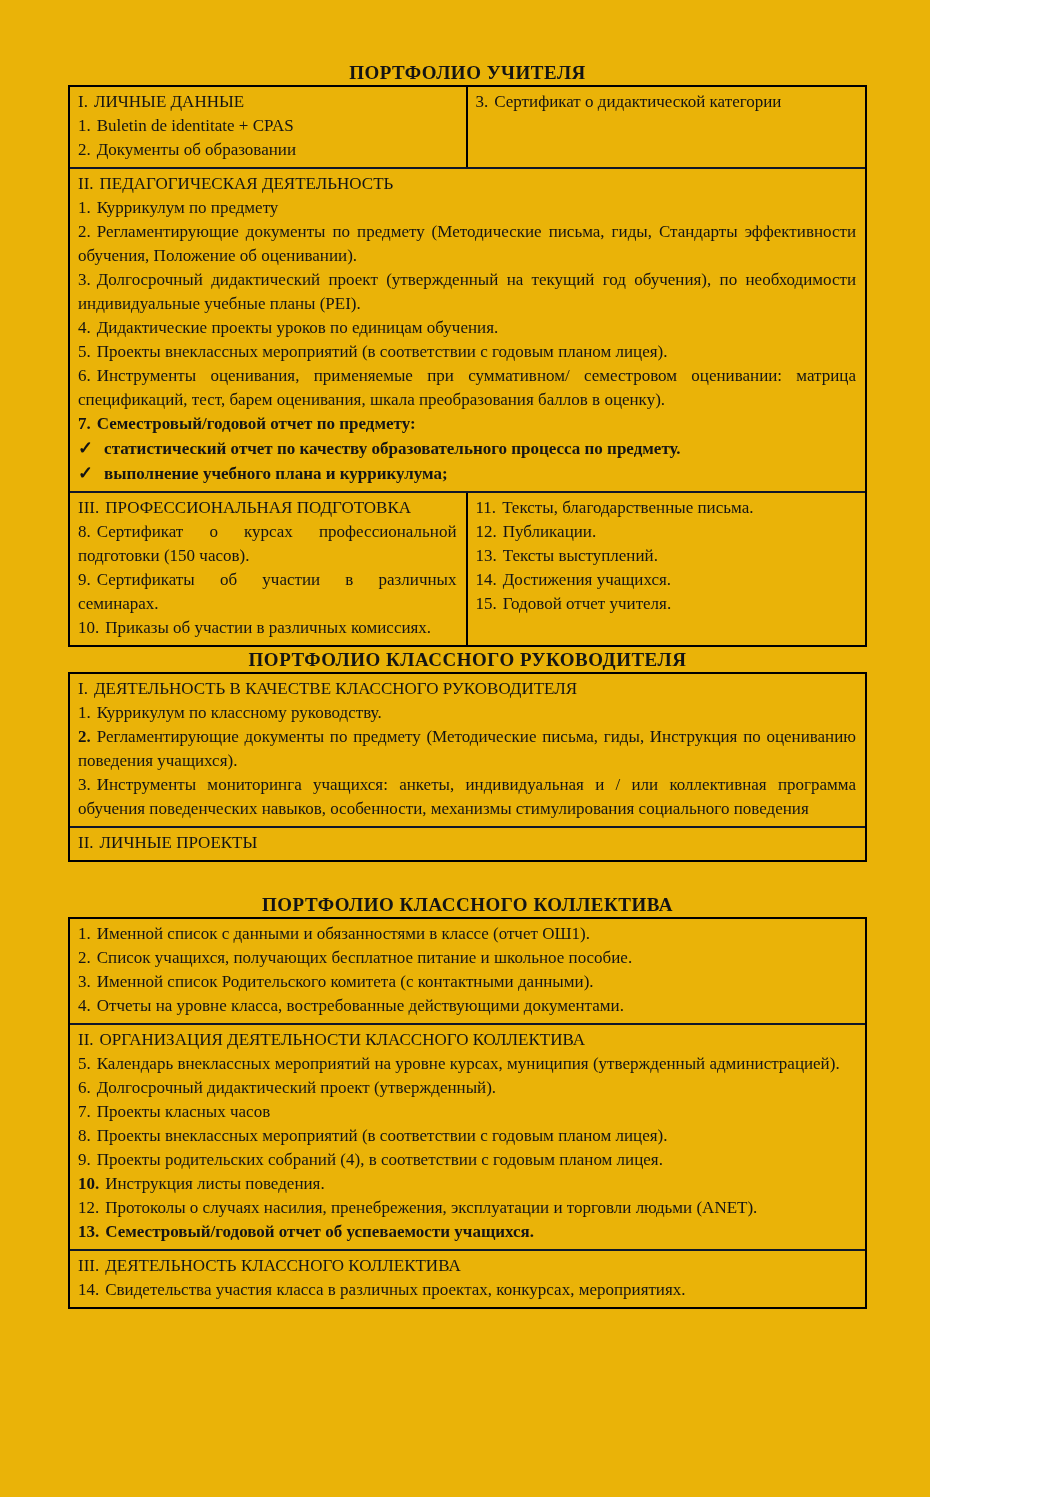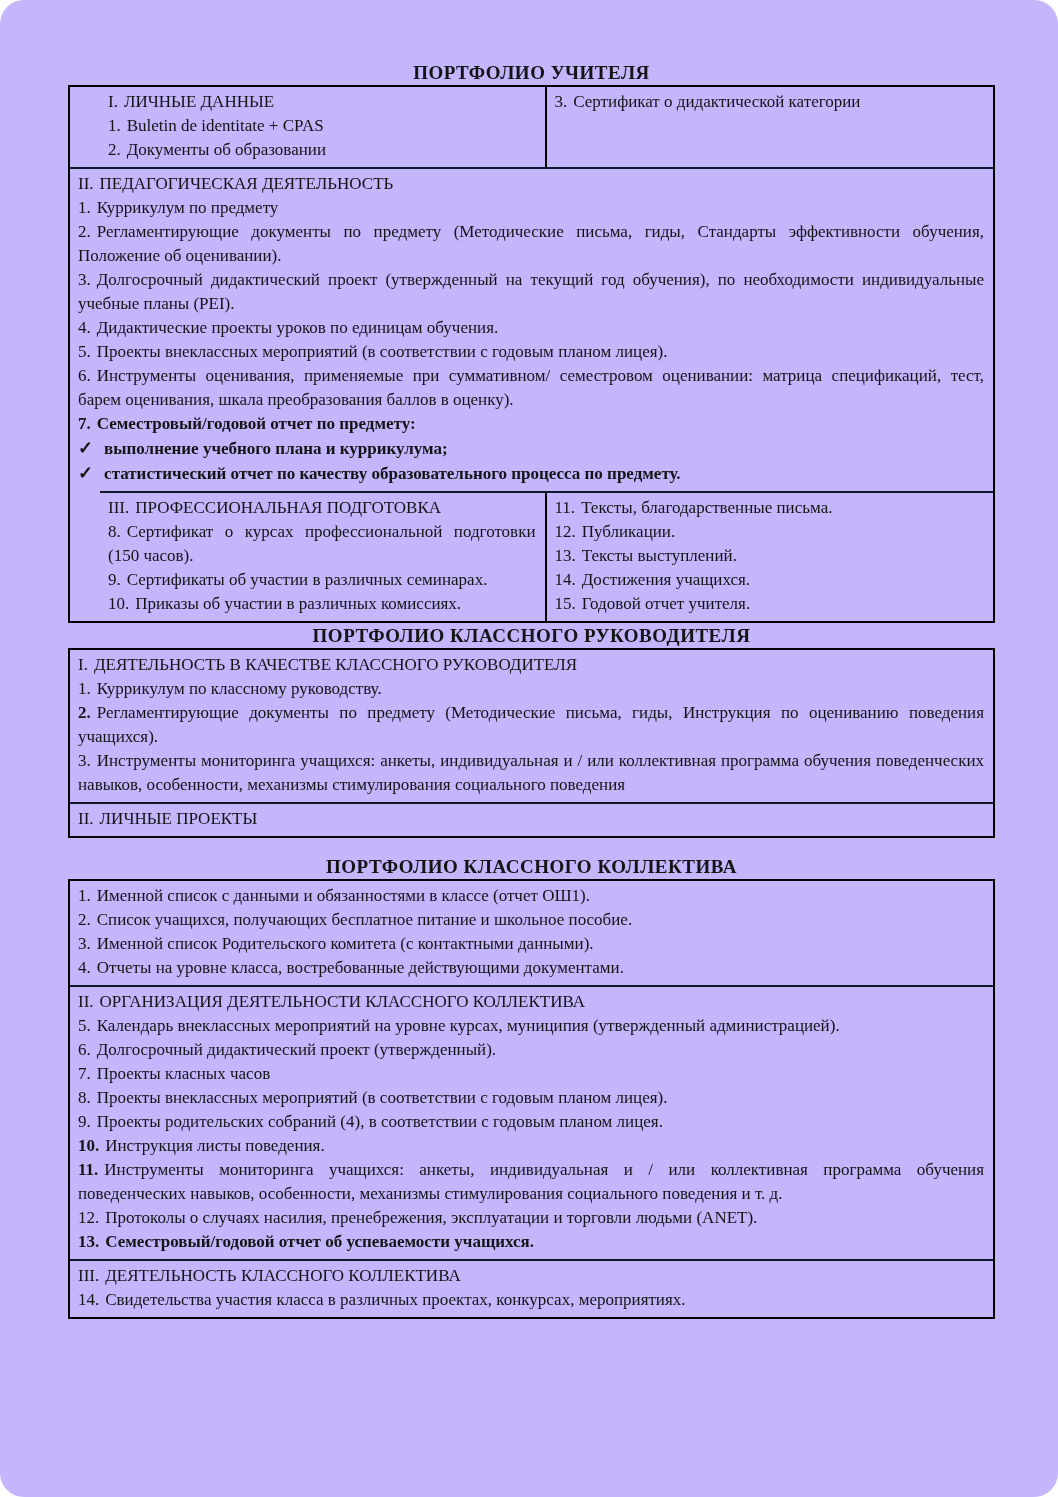--- a/index.html
+++ b/index.html
@@ -1,31 +1,31 @@
 <!DOCTYPE html>
 <html><head>
 <meta charset="utf-8">
 <style>
   html,body{margin:0;padding:0;background:#ffffff;}
   .page{
-    width:1058px;height:1497px;background:#c4b5fd;
+    width:930px;height:1497px;background:#eab308;
     box-sizing:border-box;padding:60px 63px 0 68px;
     font-family:"Liberation Serif","DejaVu Serif",serif;
-    color:#141414;overflow:hidden;border-radius:24px;
+    color:#141414;overflow:hidden;
   }
   .section{margin:0;}
-  .section.gap{margin-top:16px;}
+  .section.gap{margin-top:30px;}
   .title{
     text-align:center;font-weight:bold;font-size:19px;line-height:25px;
     margin:0;letter-spacing:0.5px;
   }
   .tbl{border:2px solid #000;}
   .row{border-top:2px solid #0f172a;}
   .row:first-child{border-top:none;}
-  .row.two-col{display:flex;align-items:stretch;margin-left:30px;}
+  .row.two-col{display:flex;align-items:stretch;}
   .col{box-sizing:border-box;}
   .col-left{width:50%;border-right:2px solid #000;}
   .col-right{width:50%;}
   .cell{padding:3px 9px 5px 8px;}
   .item{margin:0;font-size:17px;line-height:24px;}
   .item.justify{text-align:justify;}
   .item.bold{font-weight:bold;}
   .num{padding-right:6px;white-space:pre;}
   .num.numbold{font-weight:bold;}
   .check-icon{font-weight:bold;padding-right:11px;font-size:18px;}
@@ -51,22 +51,22 @@
           <div class="row">
             <div class="cell">
               <p class="item"><span class="num">II.</span><span>ПЕДАГОГИЧЕСКАЯ ДЕЯТЕЛЬНОСТЬ</span></p>
               <p class="item"><span class="num">1.</span><span>Куррикулум по предмету</span></p>
               <p class="item justify"><span class="num">2.</span><span>Регламентирующие документы по предмету (Методические письма, гиды, Стандарты эффективности обучения, Положение об оценивании).</span></p>
               <p class="item justify"><span class="num">3.</span><span>Долгосрочный дидактический проект (утвержденный на текущий год обучения), по необходимости индивидуальные учебные планы (PEI).</span></p>
               <p class="item"><span class="num">4.</span><span>Дидактические проекты уроков по единицам обучения.</span></p>
               <p class="item"><span class="num">5.</span><span>Проекты внеклассных мероприятий (в соответствии с годовым планом лицея).</span></p>
               <p class="item justify"><span class="num">6.</span><span>Инструменты оценивания, применяемые при суммативном/ семестровом оценивании: матрица спецификаций, тест, барем оценивания, шкала преобразования баллов в оценку).</span></p>
               <p class="item bold"><span class="num">7.</span><span>Семестровый/годовой отчет по предмету:</span></p>
+              <p class="item bold"><span class="check-icon">✓</span><span>статистический отчет по качеству образовательного процесса по предмету.</span></p>
               <p class="item bold"><span class="check-icon">✓</span><span>выполнение учебного плана и куррикулума;</span></p>
-              <p class="item bold"><span class="check-icon">✓</span><span>статистический отчет по качеству образовательного процесса по предмету.</span></p>
             </div>
           </div>
           <div class="row two-col">
             <div class="cell col col-left">
               <p class="item"><span class="num">III.</span><span>ПРОФЕССИОНАЛЬНАЯ ПОДГОТОВКА</span></p>
               <p class="item justify"><span class="num">8.</span><span>Сертификат о курсах профессиональной подготовки (150 часов).</span></p>
               <p class="item justify"><span class="num">9.</span><span>Сертификаты об участии в различных семинарах.</span></p>
               <p class="item"><span class="num">10.</span><span>Приказы об участии в различных комиссиях.</span></p>
             </div>
             <div class="cell col col-right">
@@ -110,21 +110,20 @@
           </div>
           <div class="row">
             <div class="cell">
               <p class="item"><span class="num">II.</span><span>ОРГАНИЗАЦИЯ ДЕЯТЕЛЬНОСТИ КЛАССНОГО КОЛЛЕКТИВА</span></p>
               <p class="item justify"><span class="num">5.</span><span>Календарь внеклассных мероприятий на уровне курсах, муниципия (утвержденный администрацией).</span></p>
               <p class="item"><span class="num">6.</span><span>Долгосрочный дидактический проект (утвержденный).</span></p>
               <p class="item"><span class="num">7.</span><span>Проекты класных часов</span></p>
               <p class="item"><span class="num">8.</span><span>Проекты внеклассных мероприятий (в соответствии с годовым планом лицея).</span></p>
               <p class="item"><span class="num">9.</span><span>Проекты родительских собраний (4), в соответствии с годовым планом лицея.</span></p>
               <p class="item"><span class="num numbold">10.</span><span>Инструкция листы поведения.</span></p>
-              <p class="item justify"><span class="num numbold">11.</span><span>Инструменты мониторинга учащихся: анкеты, индивидуальная и / или коллективная программа обучения поведенческих навыков, особенности, механизмы стимулирования социального поведения и т. д.</span></p>
               <p class="item"><span class="num">12.</span><span>Протоколы о случаях насилия, пренебрежения, эксплуатации и торговли людьми (ANET).</span></p>
               <p class="item bold"><span class="num">13.</span><span>Семестровый/годовой отчет об успеваемости учащихся.</span></p>
             </div>
           </div>
           <div class="row">
             <div class="cell">
               <p class="item"><span class="num">III.</span><span>ДЕЯТЕЛЬНОСТЬ КЛАССНОГО КОЛЛЕКТИВА</span></p>
               <p class="item"><span class="num">14.</span><span>Свидетельства участия класса в различных проектах, конкурсах, мероприятиях.</span></p>
             </div>
           </div>

